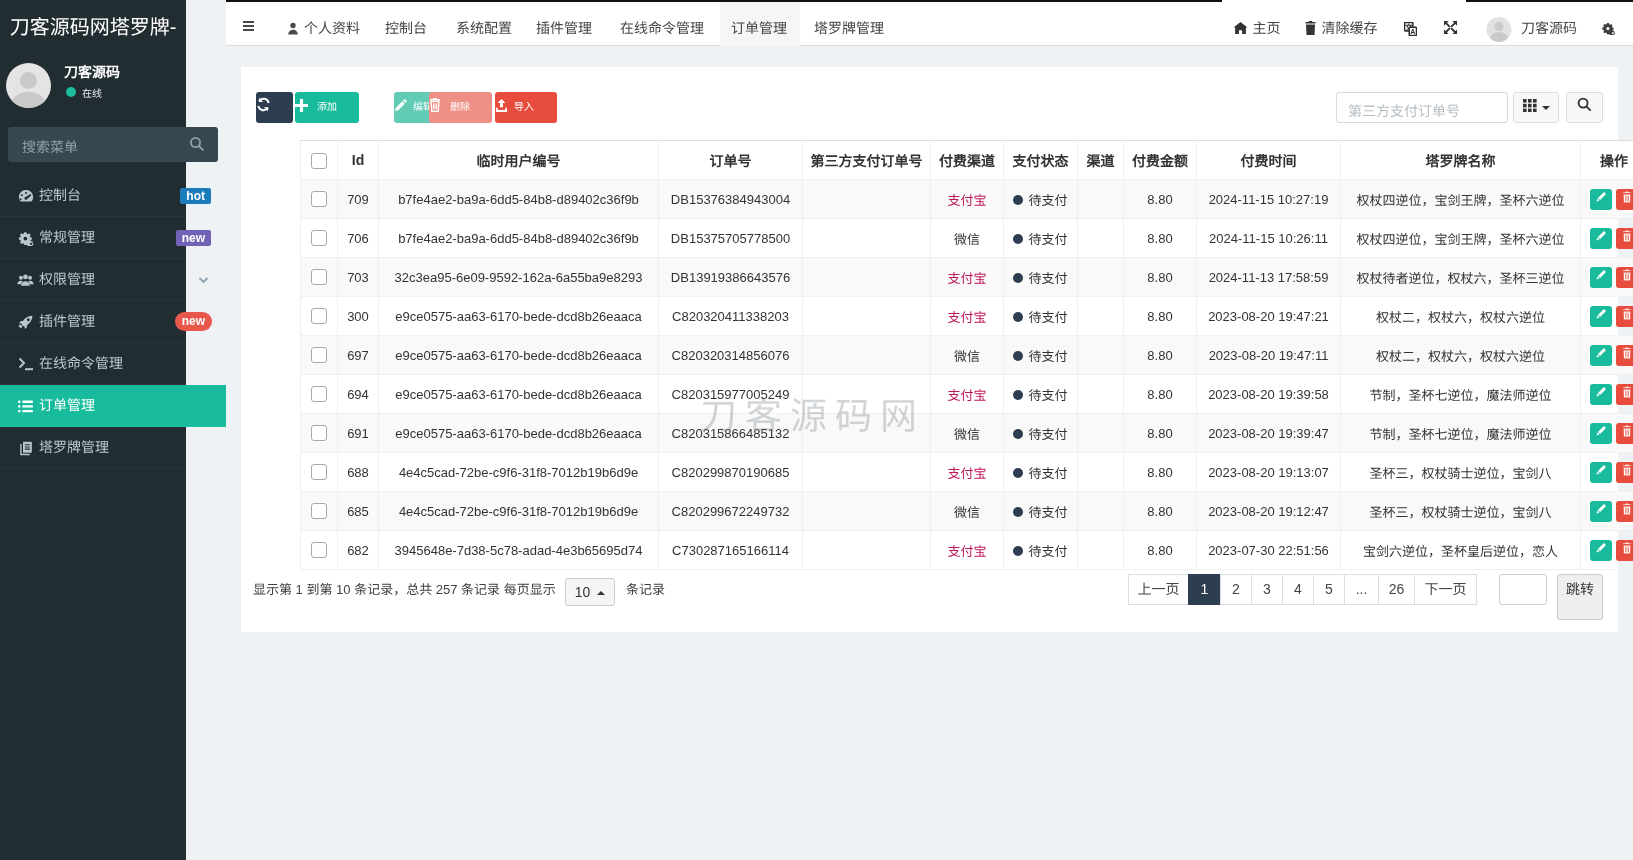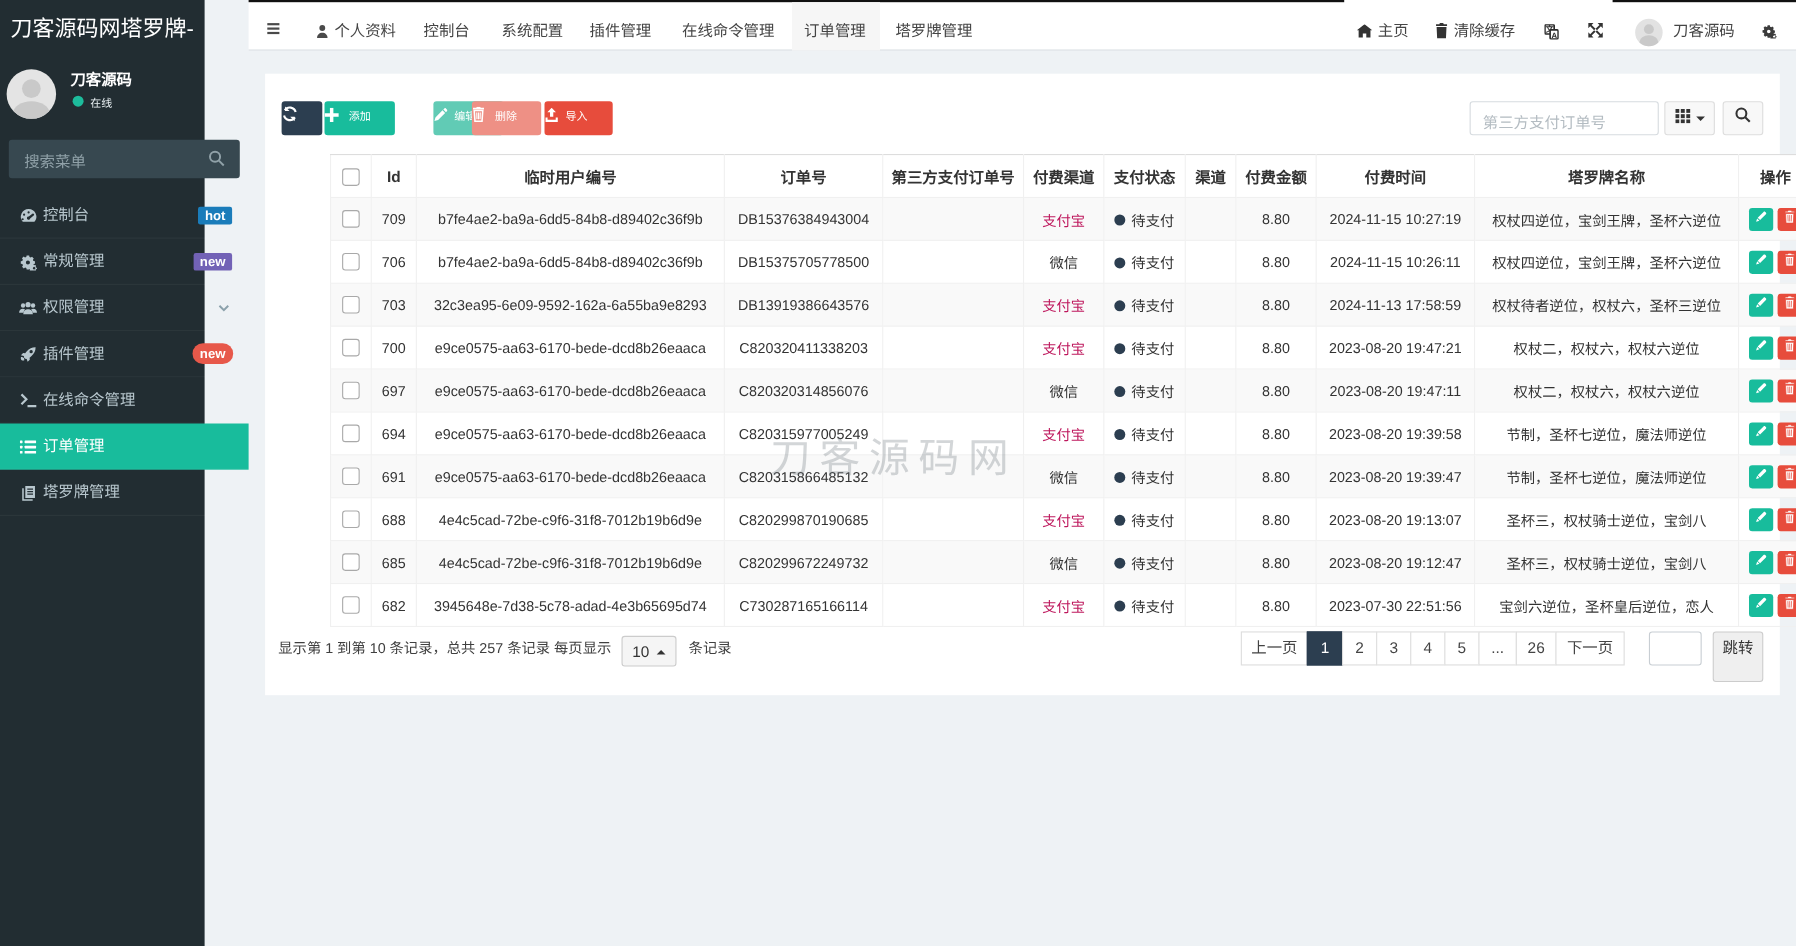--- a/index.html
+++ b/index.html
@@ -339,21 +339,21 @@
             <td>2024-11-13 17:58:59</td>
             <td>权杖待者逆位，权杖六，圣杯三逆位</td>
             <td><span class="opbtn ed"><svg width="12" height="12" viewBox="0 0 14 14" fill="#fff">
                   <path d="M9.6 1.9c.5-.5 1.3-.5 1.8 0l.7.7c.5.5.5 1.3 0 1.8L5.9 10.6 3.4 8.1zM2.8 8.8l2.4 2.4-3.5 1.1z"></path>
                 </svg></span><span class="opbtn de"><svg width="10" height="12" viewBox="0 0 12 14" fill="#fff">
                   <path d="M4.5 0h3l.5 1H11v1.6H1V1h3zM1.5 3.6h9L10 14H2zM4 5.2l.3 7M6 5.2v7M8 5.2l-.3 7" stroke="#e74c3c" stroke-width="0.8"></path>
                 </svg></span></td>
           </tr>
 <tr class="even">
             <td><span class="cb"></span></td>
-            <td>700</td>
+            <td>300</td>
             <td>e9ce0575-aa63-6170-bede-dcd8b26eaaca</td>
             <td>C820320411338203</td>
             <td></td>
             <td><span class="zfb">支付宝</span></td>
             <td class="st"><span class="dot"></span>待支付</td>
             <td></td>
             <td>8.80</td>
             <td>2023-08-20 19:47:21</td>
             <td>权杖二，权杖六，权杖六逆位</td>
             <td><span class="opbtn ed"><svg width="12" height="12" viewBox="0 0 14 14" fill="#fff">

